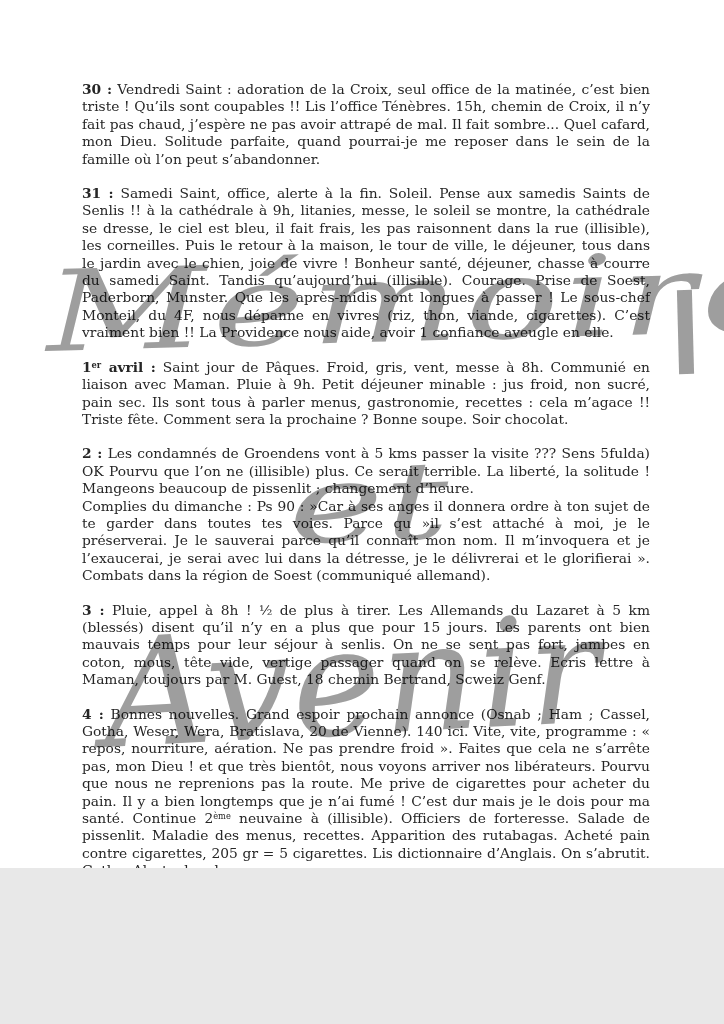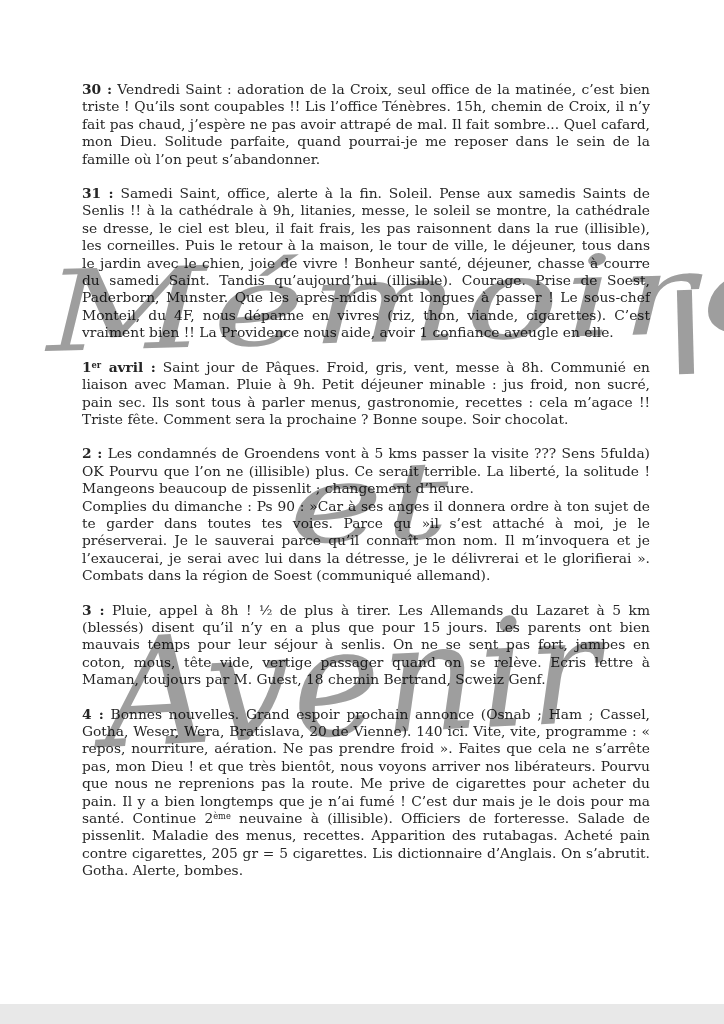--- a/index.html
+++ b/index.html
@@ -1,19 +1,19 @@
 <!DOCTYPE html>
 <html lang="fr"><head>
 <meta charset="utf-8">
 <style>
   html, body { margin: 0; padding: 0; background: #e8e8e8; }
   .page {
     position: relative;
     width: 724px;
-    height: 1004px;
+    height: 868px;
     margin: 0 auto;
     background: #ffffff;
     overflow: hidden;
     font-family: "DejaVu Serif", "Liberation Serif", serif;
     color: #262626;
   }
   .content {
     position: absolute;
     left: 82px;
     top: 81px;

